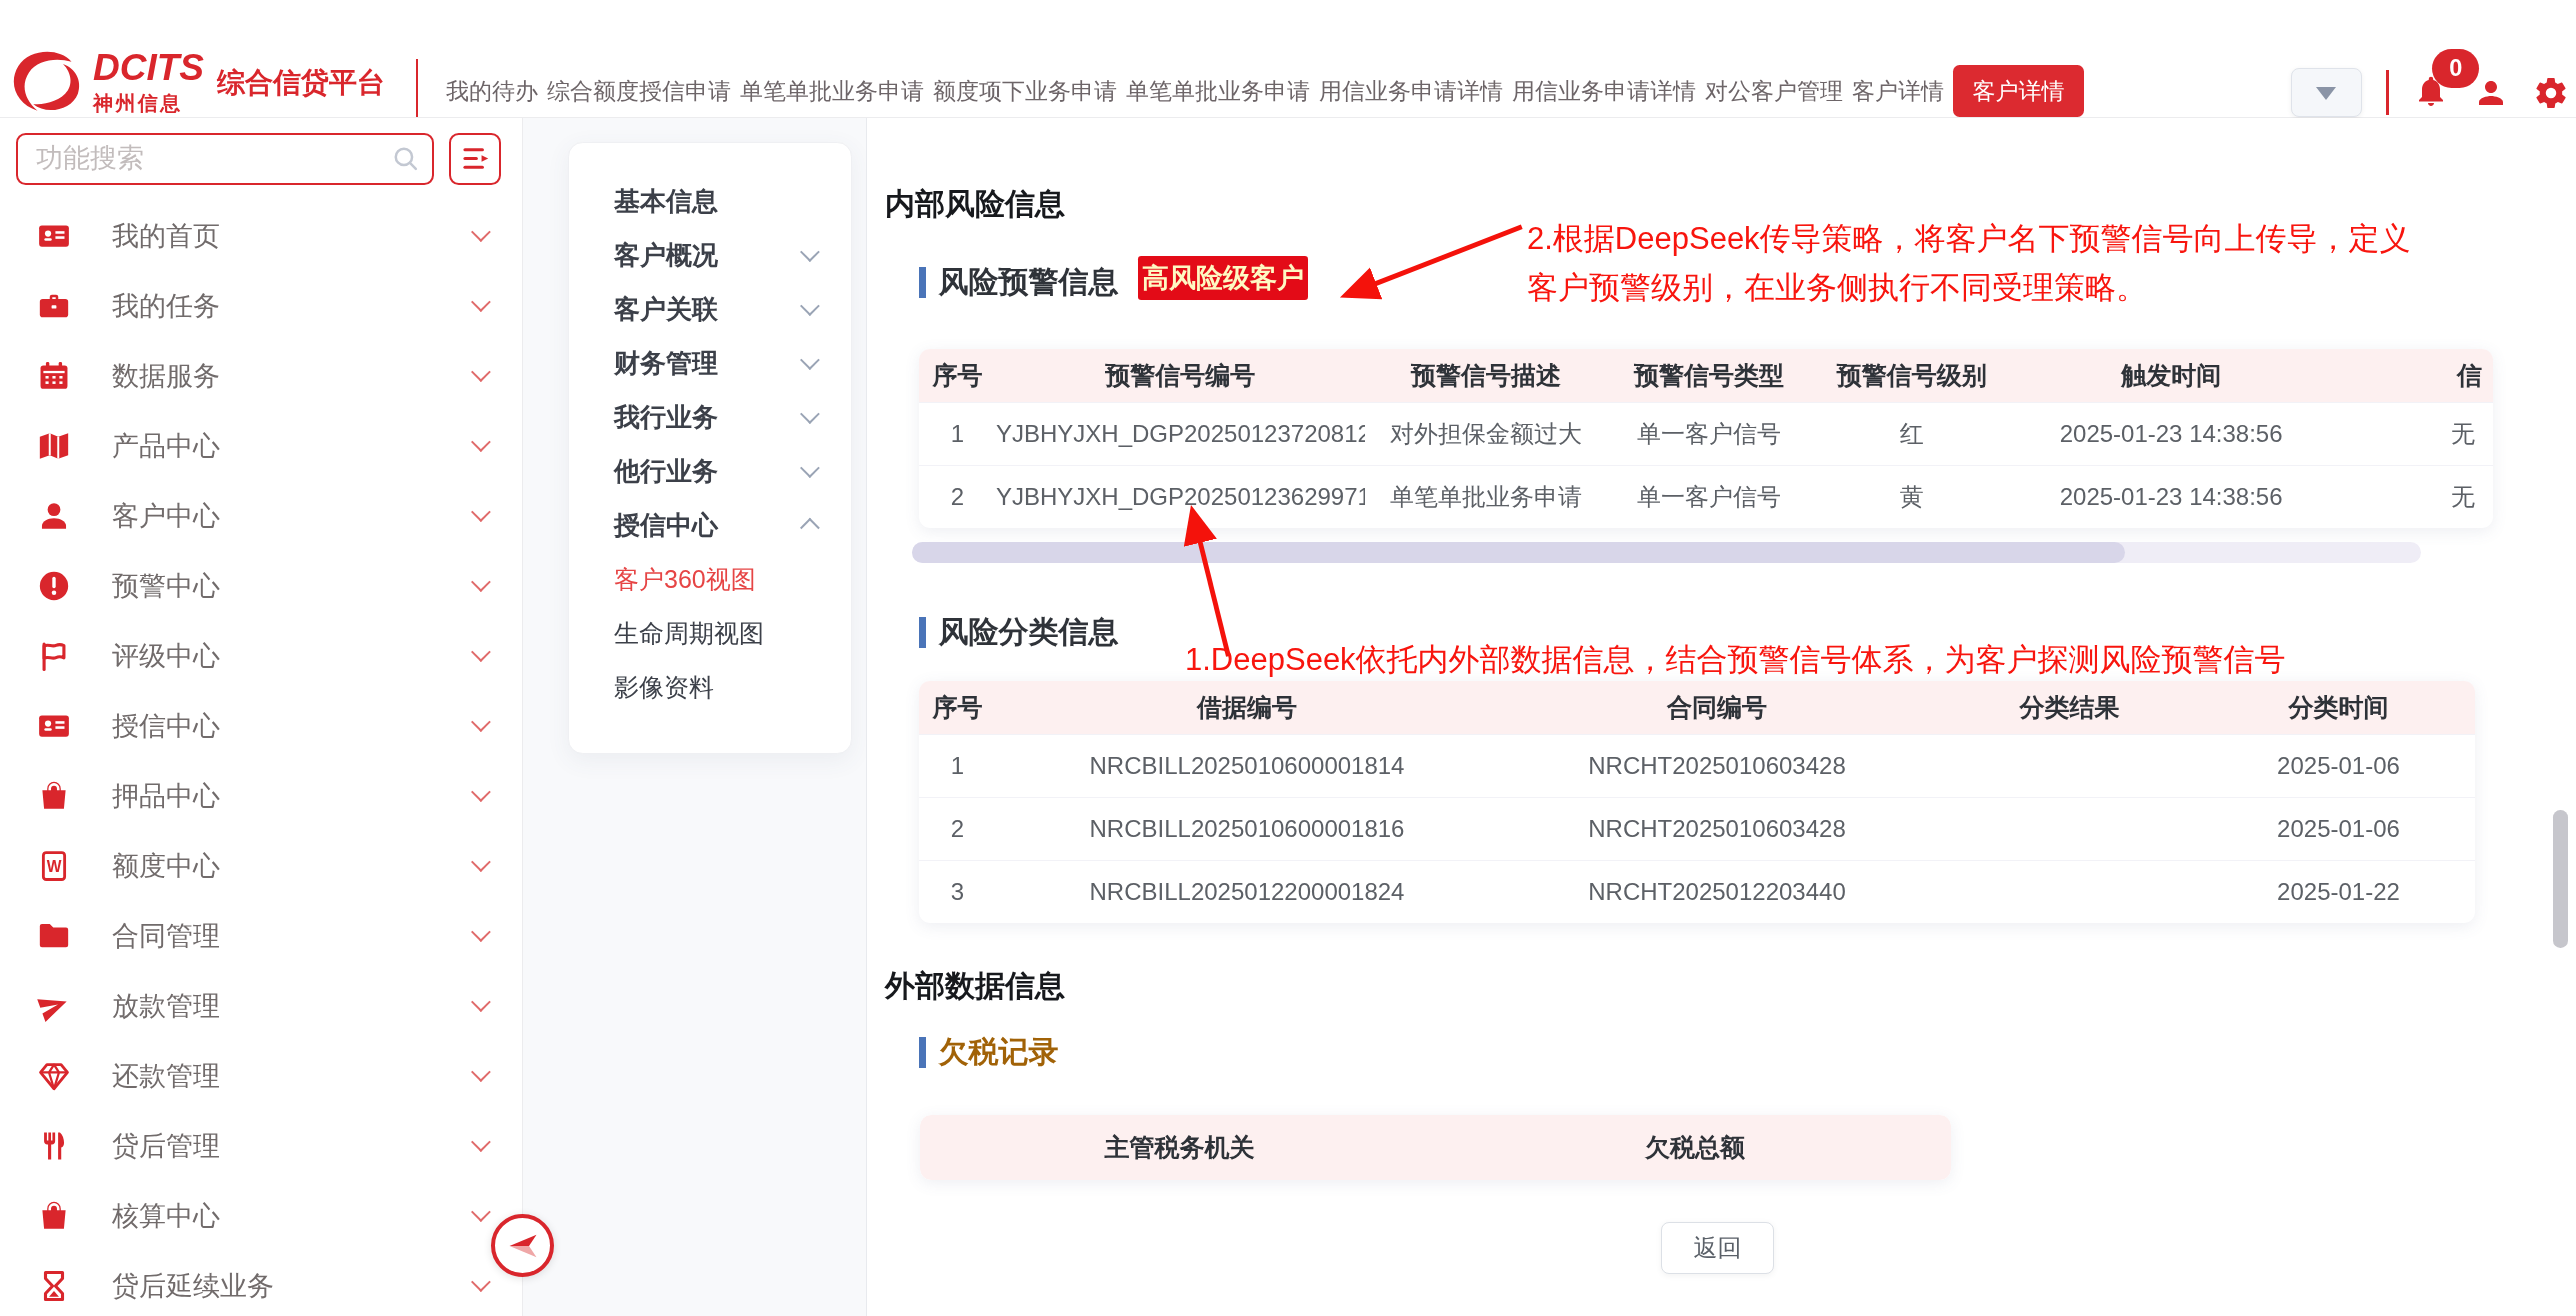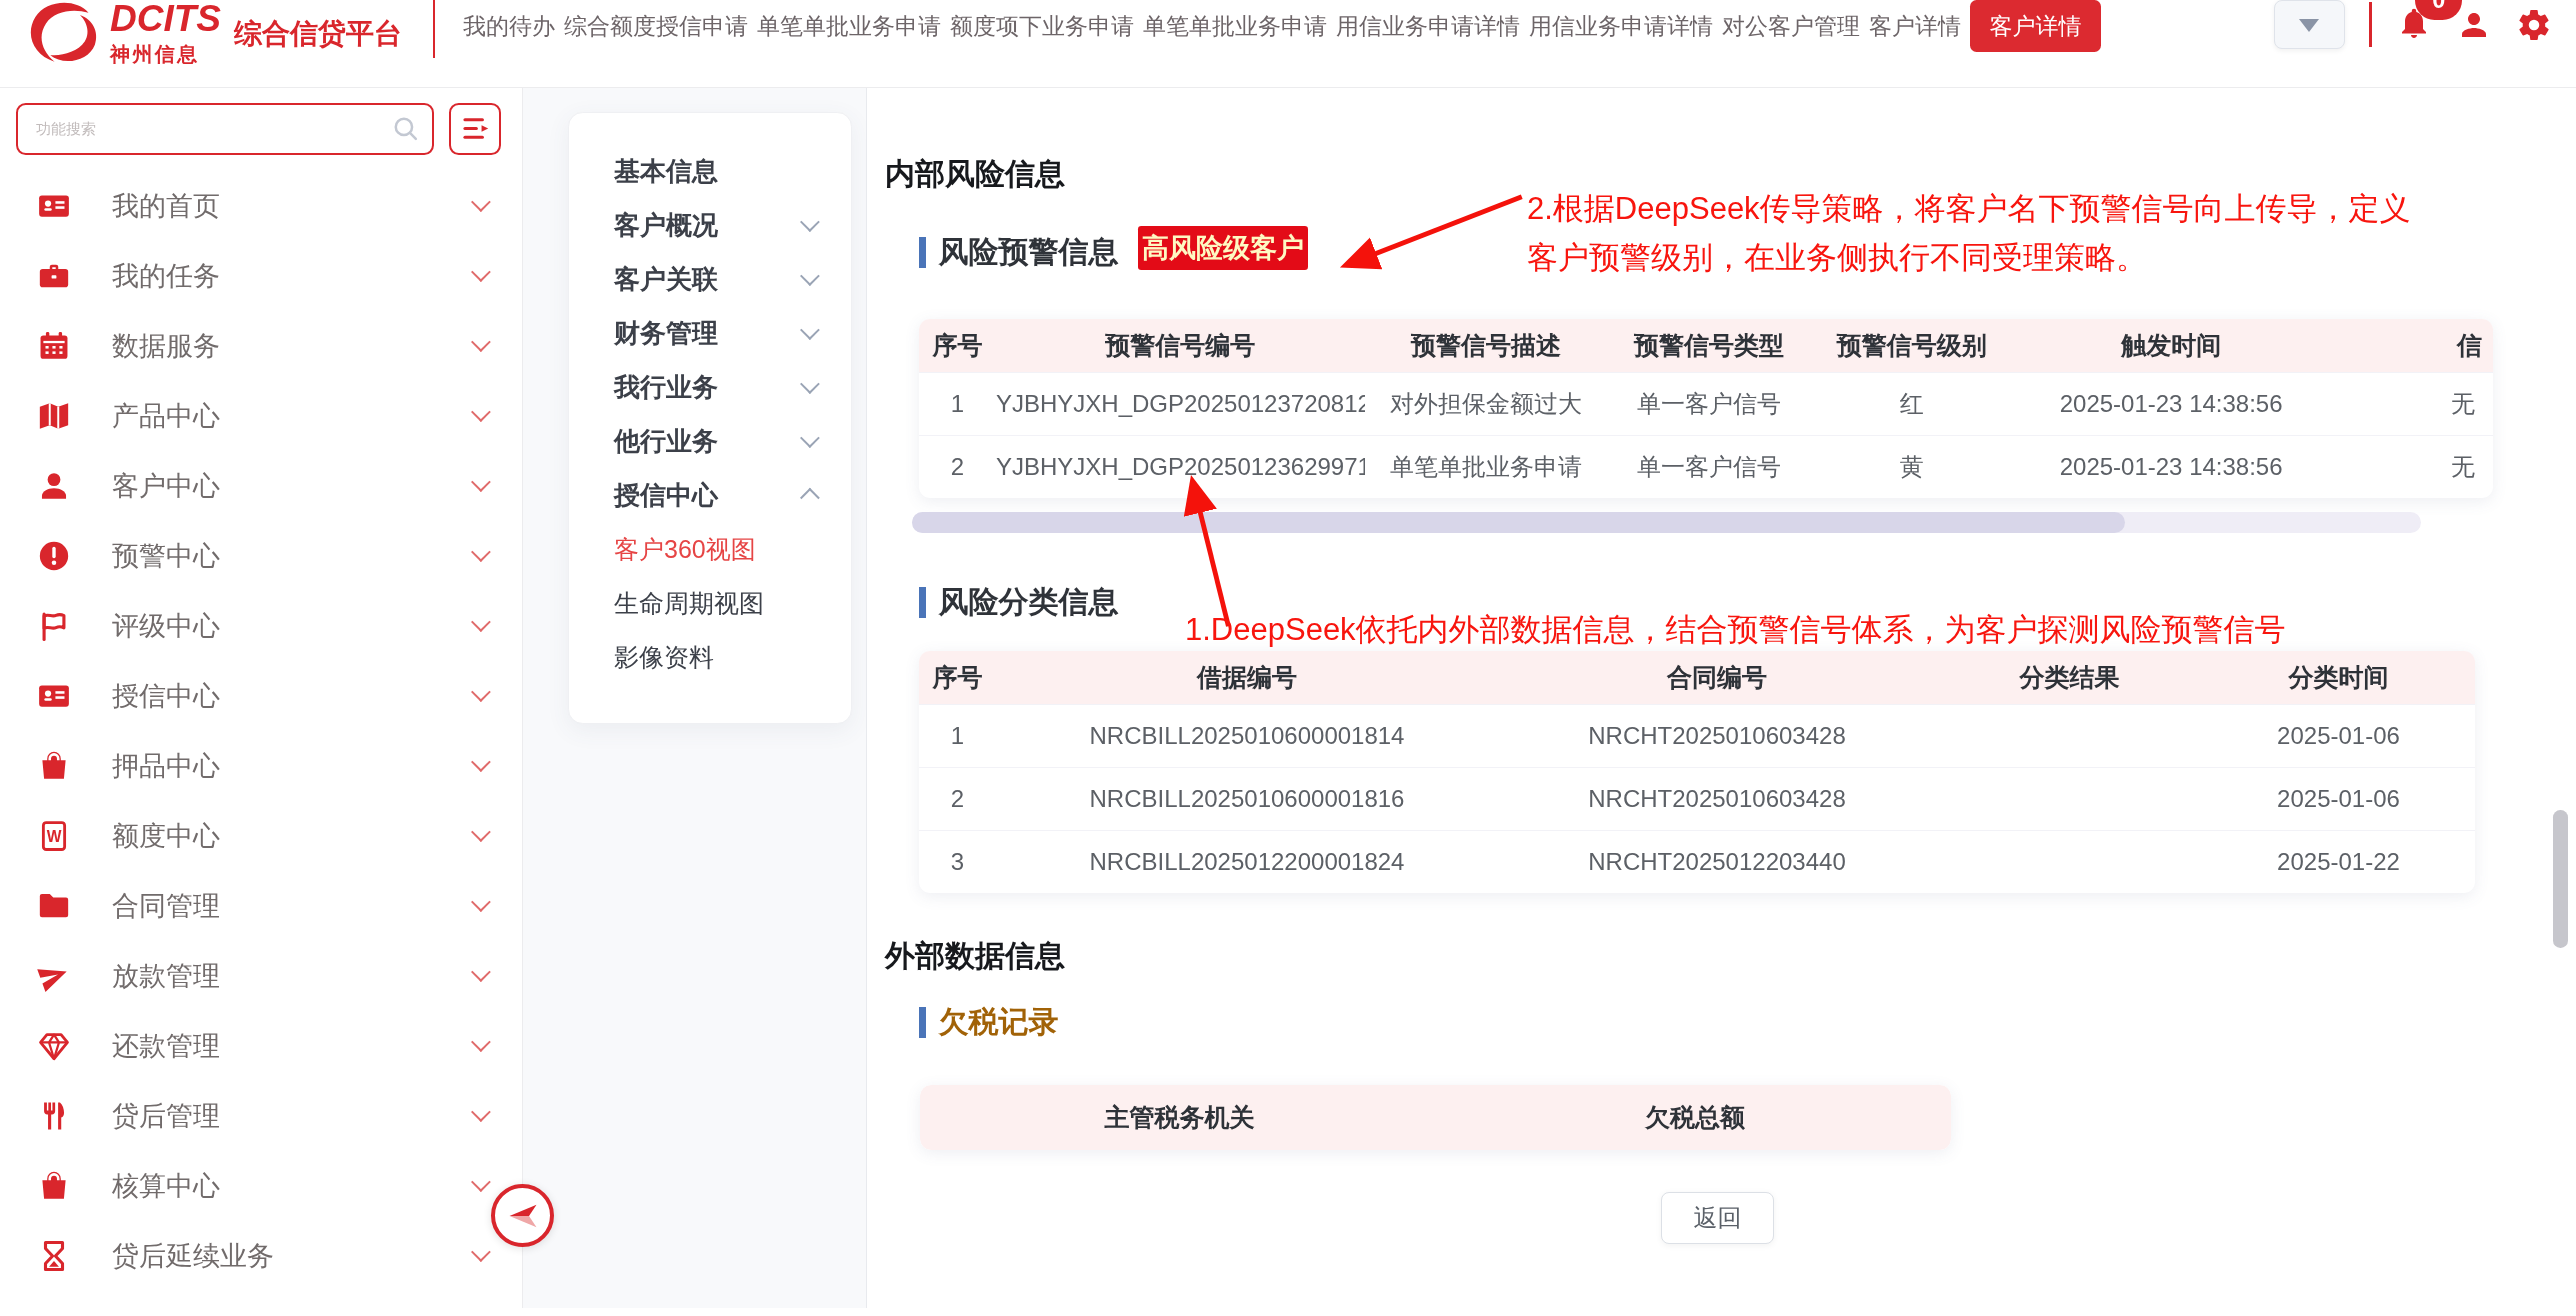--- a/index.html
+++ b/index.html
@@ -1,21 +1,21 @@
 <!DOCTYPE html>
 <html style="font-size:13px"><head>
 <meta charset="utf-8">
 <style>
   * { margin:0; padding:0; box-sizing:border-box; }
   body { background:#fff; font-family:"Liberation Sans", sans-serif; }
   .screen { position:relative; width:2576px; height:1317px; background:#fff; overflow:hidden; }
 
   
-  .topbar { height:88px; display:flex; align-items:flex-start; background:#fff;
-            border-bottom:1.6px solid #ececee; padding:0 24px; }
+  .topbar { height:118px; display:flex; align-items:flex-end; background:#fff;
+            border-bottom:1.6px solid #ececee; padding:0 7px; }
   .logo { display:flex; align-items:center; }
   .swoosh { width:78px; height:68px; }
   .logo-txt { margin-left:8px; }
   .brand { color:#d9262c; font-size:37px; font-weight:bold; font-style:italic; line-height:1; }
   .brand-sub { color:#d9262c; font-size:20px; font-weight:bold; letter-spacing:2.4px; margin-top:3.2px; }
   .product { color:#d9262c; font-size:28px; font-weight:bold; margin-left:13px; white-space:nowrap; }
   .logo-div { width:2.4px; height:58px; background:#d9262c; margin:0 27.6px 0 31px; }
   .topnav { display:flex; align-items:center; gap:9px; font-size:23px; color:#6d6568; white-space:nowrap; }
   .nav-item { cursor:pointer; }
   .active-tab { background:#dc2a30; color:#fff; padding:10.5px 19.4px; border-radius:6.5px; font-size:23px; }
@@ -31,21 +31,21 @@
   .top-ic { width:36px; height:36px; fill:#d9262c; }
 
   
   .body { display:flex; height:1220px; }
 
   
   .sidebar { position:relative; width:523px; background:#fff; border-right:1.6px solid #ececee; flex:none; }
   .search-row { display:flex; gap:14.6px; padding:14.6px 21px 0 16px; }
   .search-box { flex:1; height:52px; border:2.4px solid #d9262c; border-radius:9.7px;
                 display:flex; align-items:center; padding:0 13px 0 18px; background:#fff; }
-  .search-box input { flex:1; border:none; outline:none; font-size:15px; color:#444; background:transparent;
+  .search-box input { flex:1; border:none; outline:none; font-size:27px; color:#444; background:transparent;
                       font-family:"Liberation Sans", sans-serif; }
   .search-box input::placeholder { color:#c2bcbc; }
   .mag { width:27.6px; height:27.6px; flex:none; }
   .menu-btn { width:52px; height:52px; border:2.4px solid #d9262c; border-radius:9.7px; background:#fff;
               display:flex; align-items:center; justify-content:center; }
   .menu-btn svg { width:29px; height:29px; fill:#d9262c; }
   .side-menu { margin-top:16px; }
   .side-item { height:70px; display:flex; align-items:center; padding:0 34px 0 37px; cursor:pointer; }
   .side-ic { width:34px; height:34px; fill:#d9262c; flex:none; }
   .side-label { margin-left:41px; font-size:27px; color:#716b6b; white-space:nowrap; }

